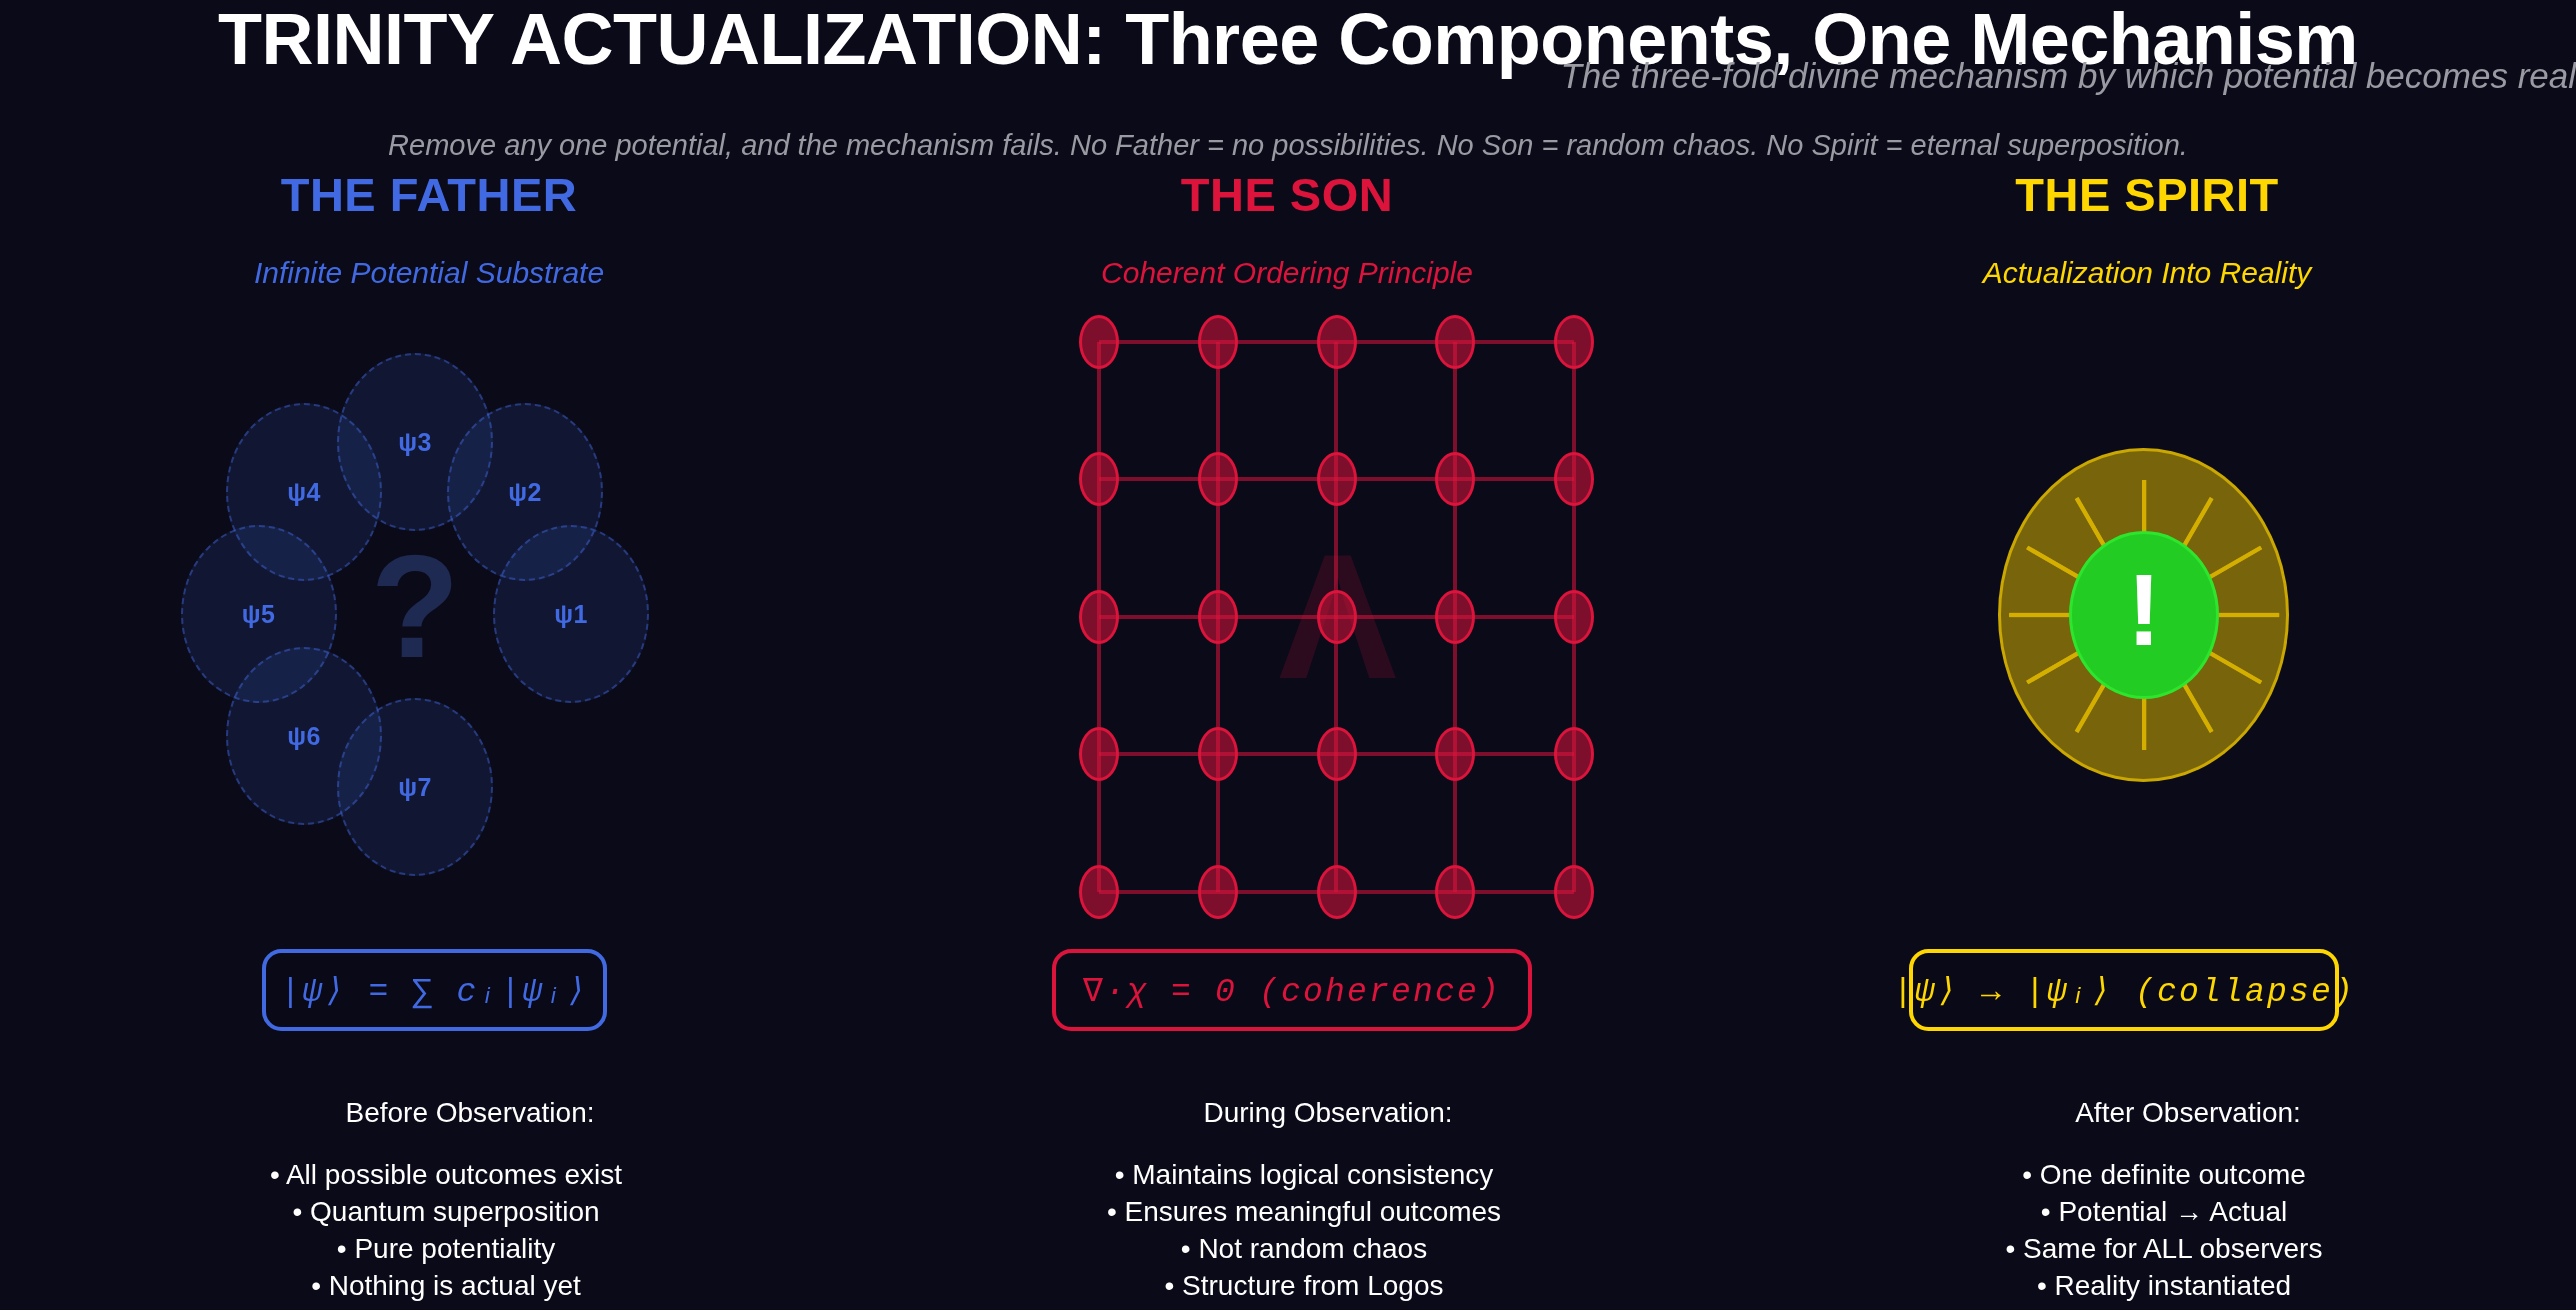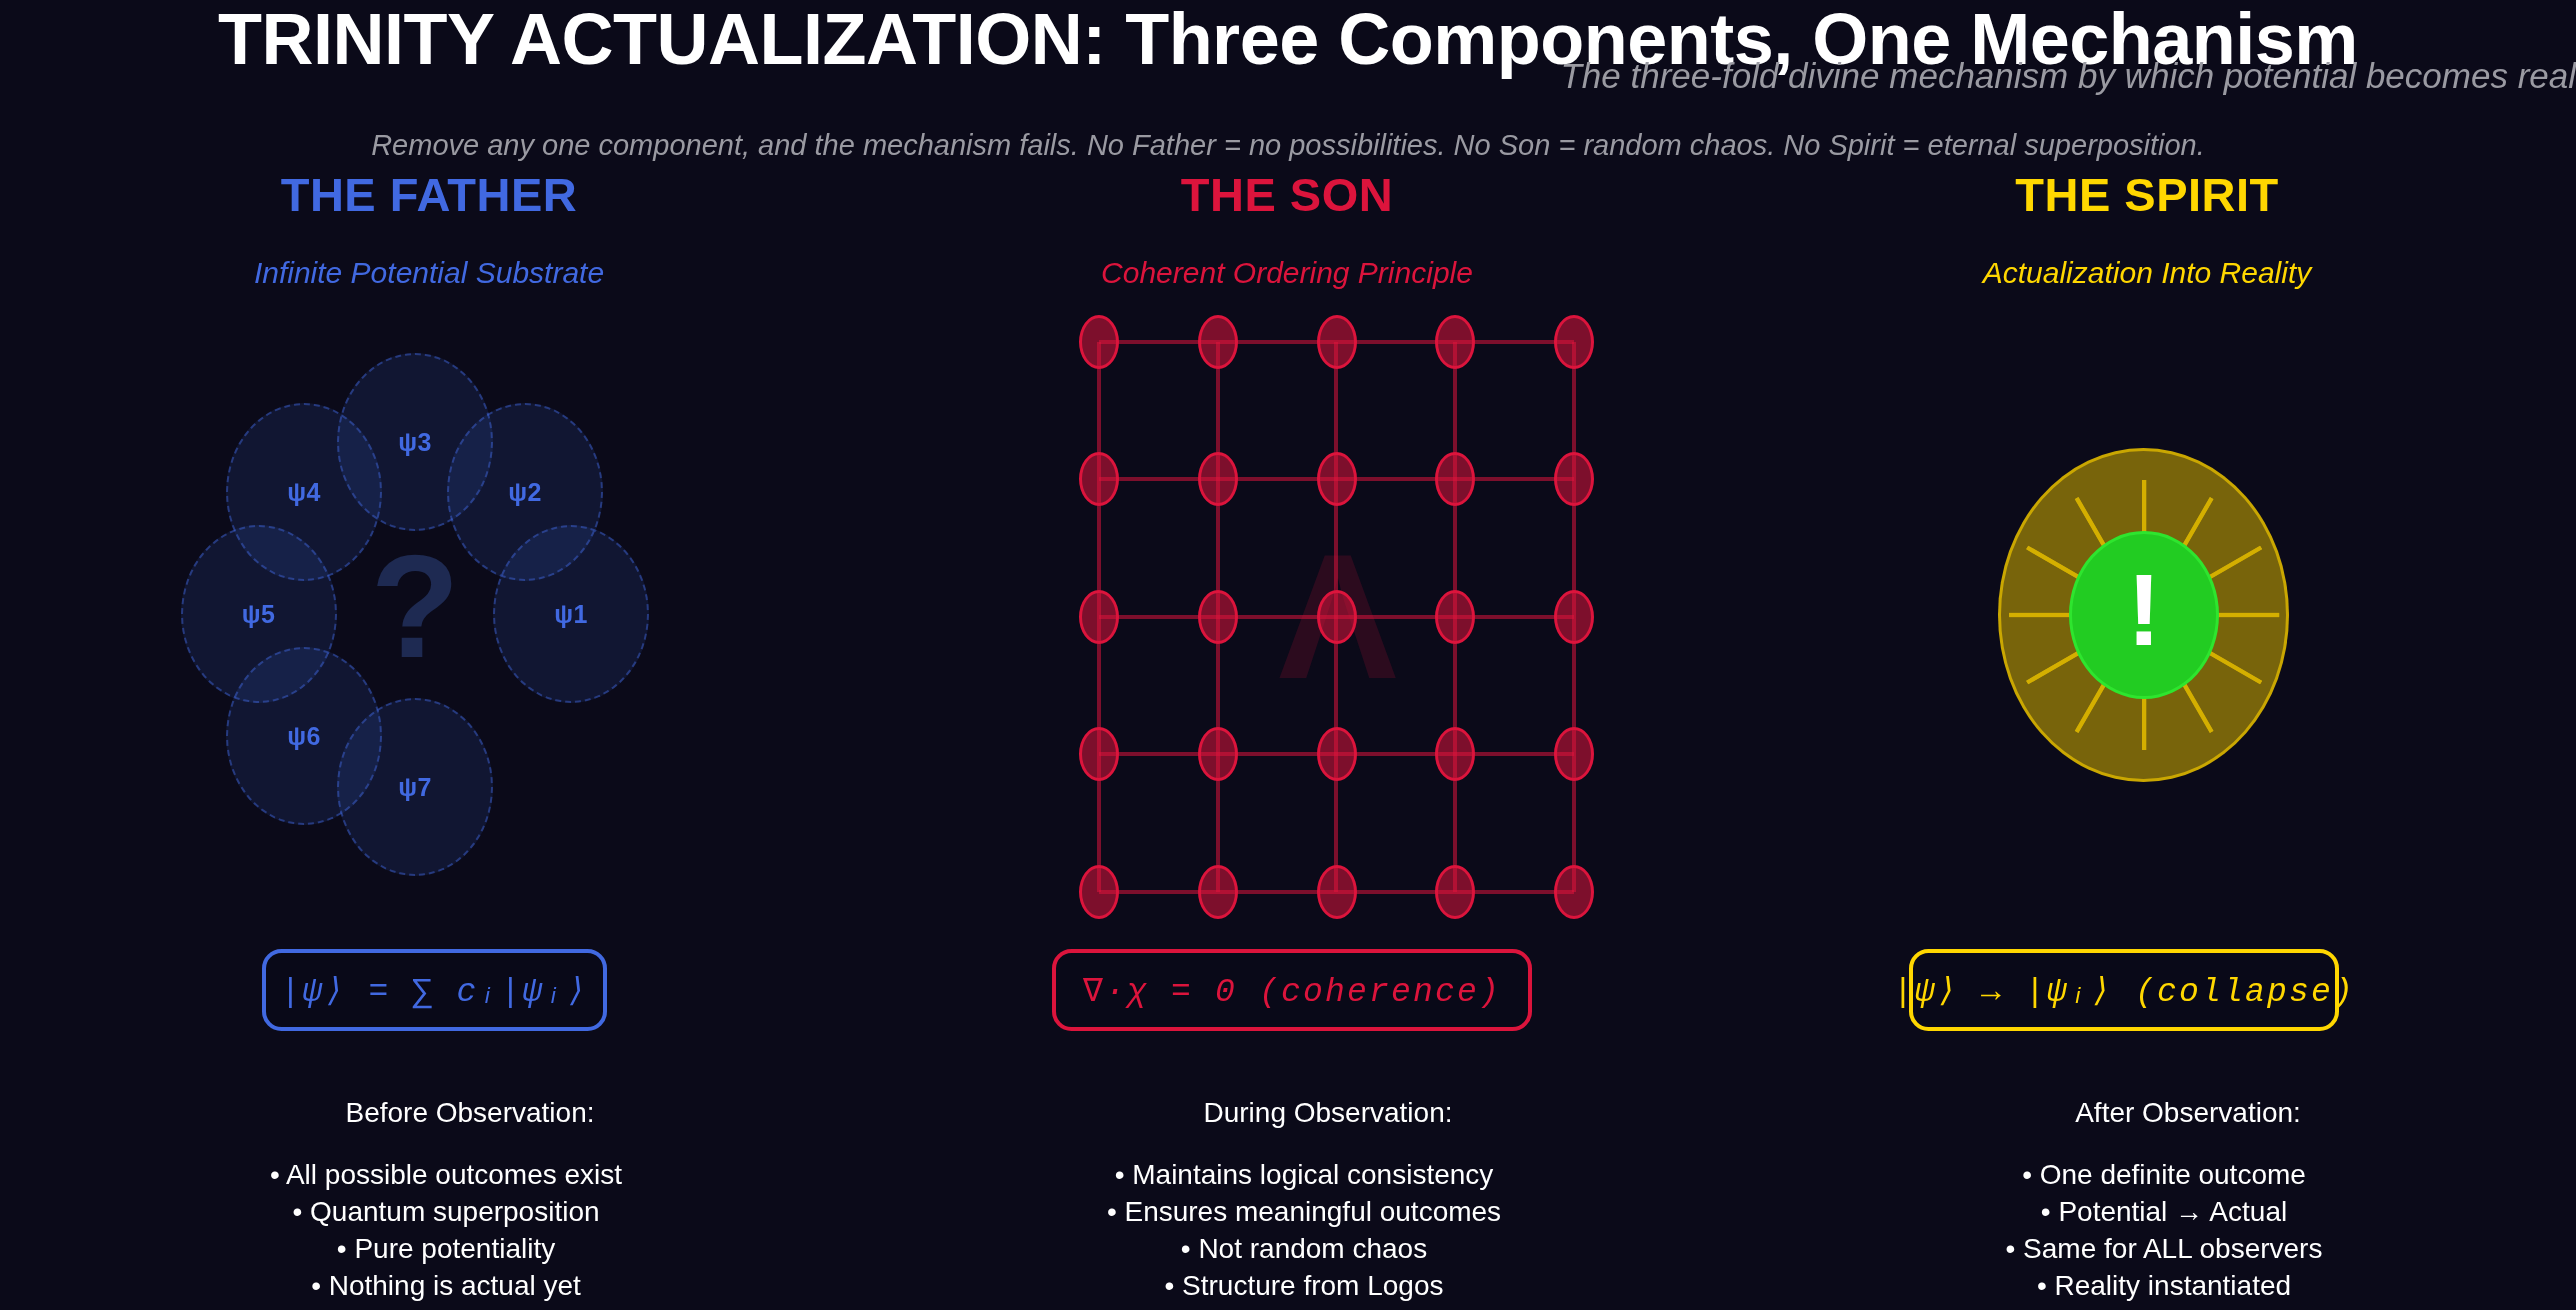--- a/index.html
+++ b/index.html
@@ -271,21 +271,21 @@
     line-height: 37px;
     white-space: nowrap;
     margin-left: 34px;
   }
 </style>
 </head>
 <body>
 
 <div id="page-title">TRINITY ACTUALIZATION: Three Components, One Mechanism</div>
 <div id="page-subtitle">The three-fold divine mechanism by which potential becomes real</div>
-<div id="warning-line">Remove any one component, and the mechanism fails. No Father = no possibilities. No Son = random chaos. No Spirit = eternal superposition.</div>
+<div id="warning-line">Remove any one potential, and the mechanism fails. No Father = no possibilities. No Son = random chaos. No Spirit = eternal superposition.</div>
 
 <div class="column" id="column-father">
   <div class="col-title" id="col-title-father">THE FATHER</div>
   <div class="col-subtitle" id="col-sub-father">Infinite Potential Substrate</div>
 
   <div id="father-diagram">
       <div class="psi-circle" style="left: 170px; top: 391px;">
         <span class="psi-label">ψ7</span>
       </div>
       <div class="psi-circle" style="left: 59px; top: 340px;">

